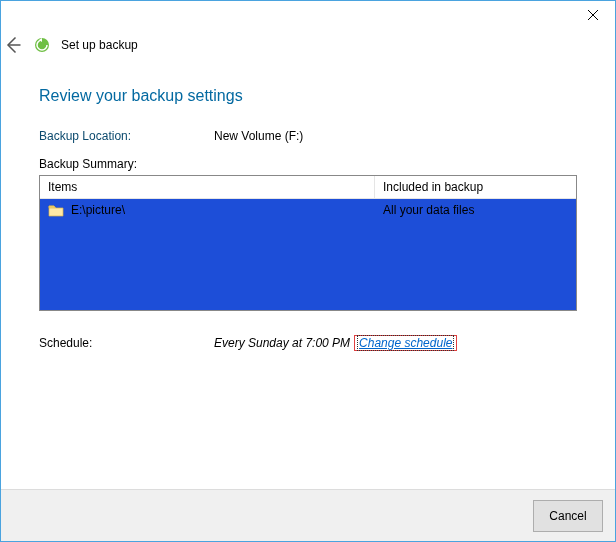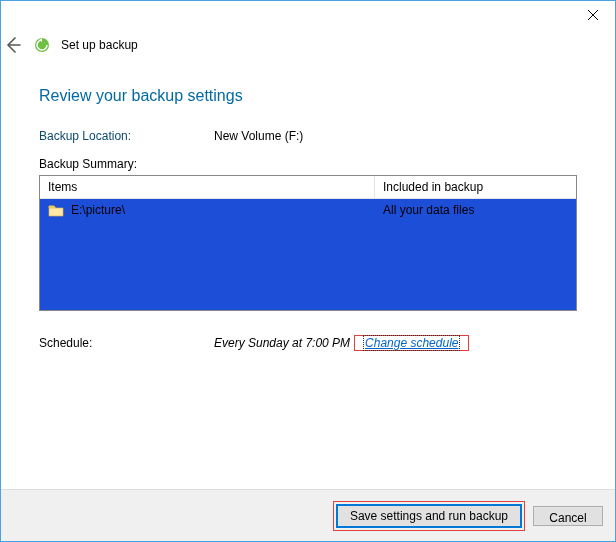--- a/index.html
+++ b/index.html
@@ -117,21 +117,21 @@
   .folder-icon svg { width: 16px; height: 14px; display: block; }
   .schedule-row {
     display: flex;
     align-items: center;
     margin-top: 24px;
   }
   .schedule-label { width: 175px; }
   .schedule-value { display: flex; align-items: center; gap: 4px; font-style: italic; }
   .link-highlight {
     border: 1px solid #e04040;
-    padding: 0 8px;
+    padding: 0 2px;
     display: inline-block;
   }
   .link {
     color: #0066cc;
     text-decoration: underline;
     cursor: pointer;
     border: 1px dotted #333;
     padding: 0 1px;
   }
   .footer {
@@ -145,21 +145,21 @@
     gap: 8px;
   }
   .btn {
     background: #e1e1e1;
     border: 1px solid #adadad;
     padding: 4px 14px;
     font-family: inherit;
     font-size: 12px;
     cursor: pointer;
     min-width: 70px;
-    height: 20px;
+    height: 32px;
     line-height: 14px;
   }
   .btn-primary-wrap {
     border: 1px solid #e04040;
     padding: 2px;
     display: inline-block;
   }
   .btn-primary {
     border: 2px solid #0078d7;
     background: #e1e1e1;
@@ -232,19 +232,16 @@
       <div class="schedule-value">
         <span>Every Sunday at 7:00 PM</span>
         <span class="link-highlight">
           <a class="link">Change schedule</a>
         </span>
       </div>
     </div>
   </div>
 
   <div class="footer">
-    <span class="btn-primary-wrap">
-      <button class="btn btn-primary">Save settings and run backup</button>
-    </span>
     <button class="btn">Cancel</button>
   </div>
 
 </div>
 
 </body></html>

